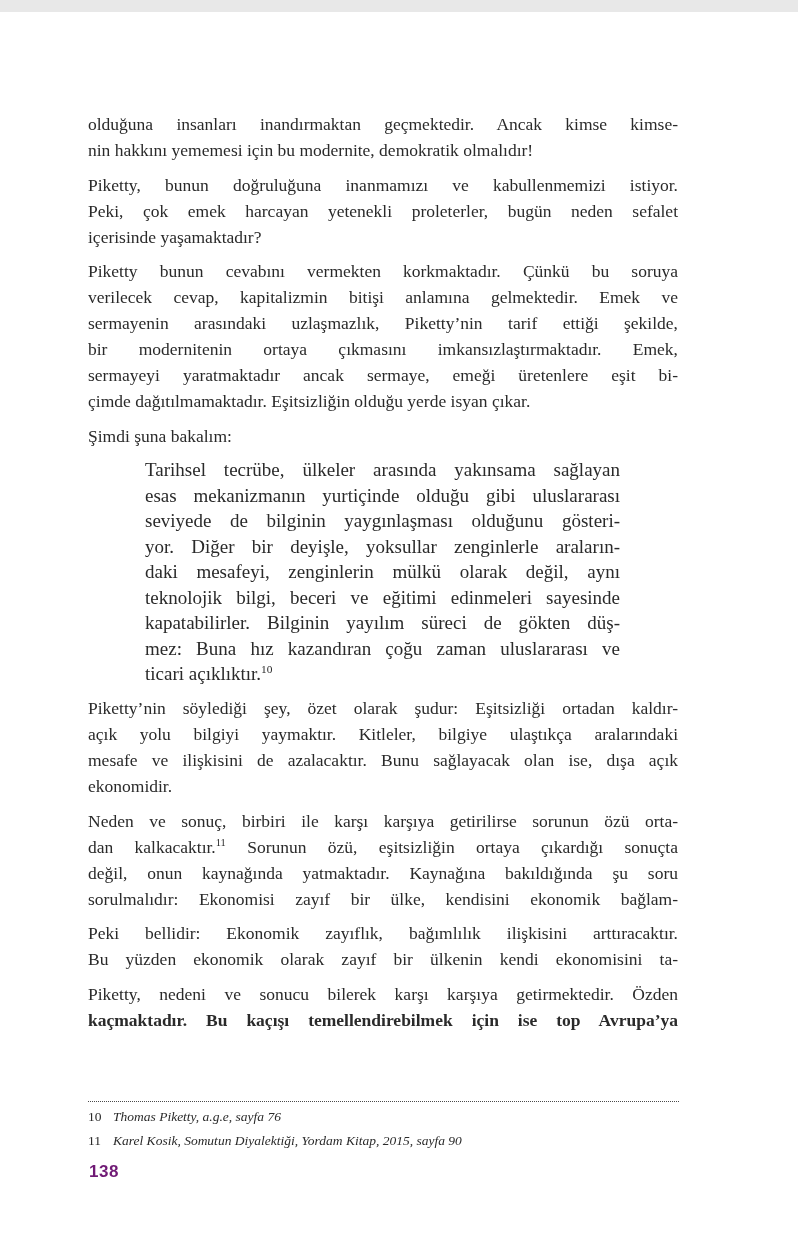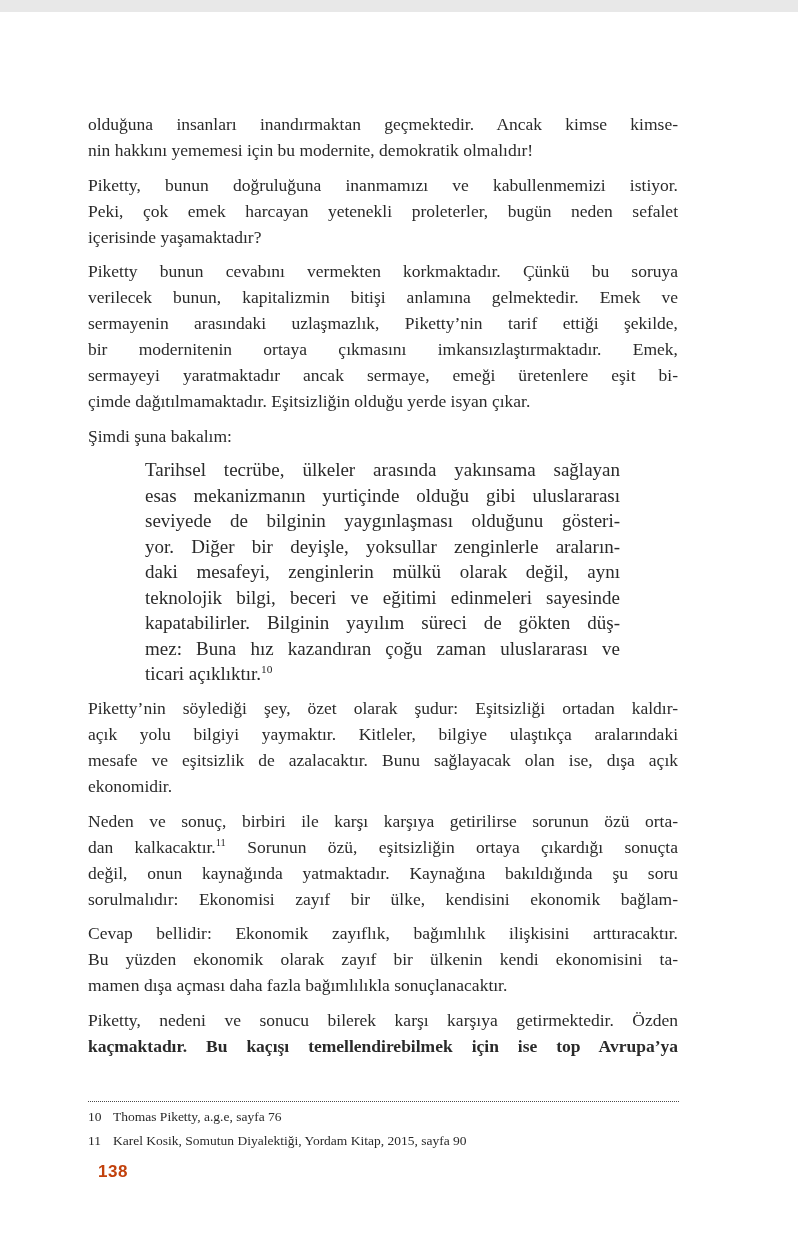--- a/index.html
+++ b/index.html
@@ -60,49 +60,49 @@
   .footnotes {
     position: absolute;
     left: 88px;
     top: 1093px;
     width: 591px;
     font-size: 13.5px;
     line-height: 24px;
   }
   .footnote { display: flex; }
   .fn-num { flex: none; width: 25px; }
-  .fn-text { flex: auto; }
+  .fn-text { flex: auto; font-style: italic; }
   .page-number {
     position: absolute;
-    left: 98px;
+    left: 89px;
     top: 1150px;
     font-family: "Liberation Sans", "DejaVu Sans", sans-serif;
     font-weight: bold;
     font-size: 17px;
     letter-spacing: 0.5px;
-    color: #c2410c;
+    color: #701a75;
   }
 </style>
 </head>
 <body>
 
 <div class="page">
   <main class="content" id="content">
       <div class="para">
         <div class="pline">olduğuna insanları inandırmaktan geçmektedir. Ancak kimse kimse-</div>
         <div class="pline last">nin hakkını yememesi için bu modernite, demokratik olmalıdır!</div>
       </div>
       <div class="para">
         <div class="pline">Piketty, bunun doğruluğuna inanmamızı ve kabullenmemizi istiyor.</div>
         <div class="pline">Peki, çok emek harcayan yetenekli proleterler, bugün neden sefalet</div>
         <div class="pline last">içerisinde yaşamaktadır?</div>
       </div>
       <div class="para">
         <div class="pline">Piketty bunun cevabını vermekten korkmaktadır. Çünkü bu soruya</div>
-        <div class="pline">verilecek bunun, kapitalizmin bitişi anlamına gelmektedir. Emek ve</div>
+        <div class="pline">verilecek cevap, kapitalizmin bitişi anlamına gelmektedir. Emek ve</div>
         <div class="pline">sermayenin arasındaki uzlaşmazlık, Piketty’nin tarif ettiği şekilde,</div>
         <div class="pline">bir modernitenin ortaya çıkmasını imkansızlaştırmaktadır. Emek,</div>
         <div class="pline">sermayeyi yaratmaktadır ancak sermaye, emeği üretenlere eşit bi-</div>
         <div class="pline last">çimde dağıtılmamaktadır. Eşitsizliğin olduğu yerde isyan çıkar.</div>
       </div>
       <div class="para">
         <div class="pline last">Şimdi şuna bakalım:</div>
       </div>
       <div class="quote">
         <div class="pline">Tarihsel tecrübe, ülkeler arasında yakınsama sağlayan</div>
@@ -111,33 +111,32 @@
         <div class="pline">yor. Diğer bir deyişle, yoksullar zenginlerle araların-</div>
         <div class="pline">daki mesafeyi, zenginlerin mülkü olarak değil, aynı</div>
         <div class="pline">teknolojik bilgi, beceri ve eğitimi edinmeleri sayesinde</div>
         <div class="pline">kapatabilirler. Bilginin yayılım süreci de gökten düş-</div>
         <div class="pline">mez: Buna hız kazandıran çoğu zaman uluslararası ve</div>
         <div class="pline last">ticari açıklıktır.<sup>10</sup></div>
       </div>
       <div class="para">
         <div class="pline">Piketty’nin söylediği şey, özet olarak şudur: Eşitsizliği ortadan kaldır-</div>
         <div class="pline">açık yolu bilgiyi yaymaktır. Kitleler, bilgiye ulaştıkça aralarındaki</div>
-        <div class="pline">mesafe ve eşitsizlik de azalacaktır. Bunu sağlayacak olan ise, dışa açık</div>
+        <div class="pline">mesafe ve ilişkisini de azalacaktır. Bunu sağlayacak olan ise, dışa açık</div>
         <div class="pline last">ekonomidir.</div>
       </div>
       <div class="para">
         <div class="pline">Neden ve sonuç, birbiri ile karşı karşıya getirilirse sorunun özü orta-</div>
         <div class="pline">dan kalkacaktır.<sup>11</sup> Sorunun özü, eşitsizliğin ortaya çıkardığı sonuçta</div>
         <div class="pline">değil, onun kaynağında yatmaktadır. Kaynağına bakıldığında şu soru</div>
         <div class="pline">sorulmalıdır:  Ekonomisi zayıf bir ülke, kendisini ekonomik bağlam-</div>
       </div>
       <div class="para">
-        <div class="pline">Cevap bellidir: Ekonomik zayıflık, bağımlılık ilişkisini arttıracaktır.</div>
+        <div class="pline">Peki bellidir: Ekonomik zayıflık, bağımlılık ilişkisini arttıracaktır.</div>
         <div class="pline">Bu yüzden ekonomik olarak zayıf bir ülkenin kendi ekonomisini ta-</div>
-        <div class="pline last">mamen dışa açması daha fazla bağımlılıkla sonuçlanacaktır.</div>
       </div>
       <div class="para justify-last">
         <div class="pline">Piketty, nedeni ve sonucu bilerek karşı karşıya getirmektedir. Özden</div>
         <div class="pline last">kaçmaktadır. Bu kaçışı temellendirebilmek için ise top Avrupa’ya</div>
       </div>
     </main>
   <div class="fnsep"></div>
   <section class="footnotes" id="footnotes">
       <div class="footnote">
         <span class="fn-num">10</span>

